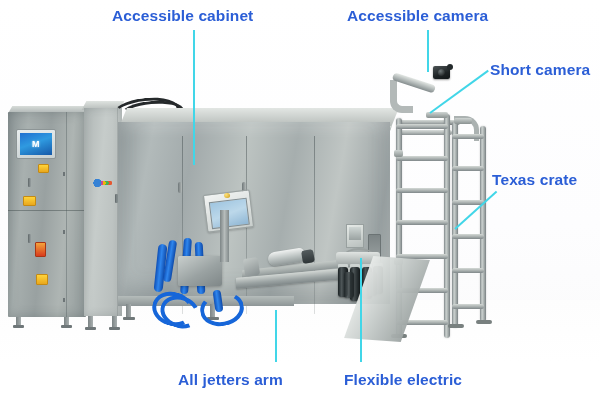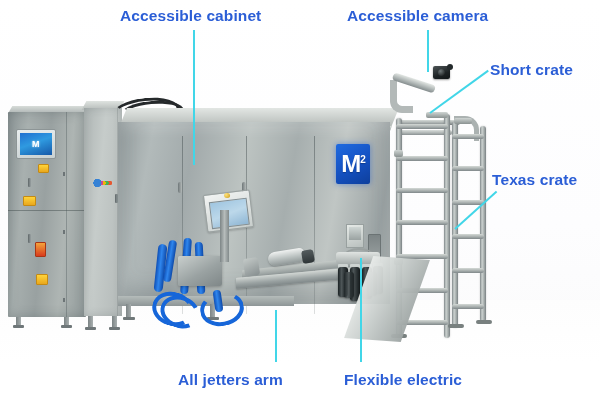--- a/index.html
+++ b/index.html
@@ -253,23 +253,20 @@
     <div id="cabinet-main">
       <div class="main-roof"></div>
       <div class="roof-edge"></div>
       <div class="main-face">
         <div class="panel-seam" style="left:64px;"></div>
         <div class="panel-seam" style="left:128px;"></div>
         <div class="panel-seam" style="left:196px;"></div>
         <div class="door-handle" style="left:60px;top:60px;"></div>
         <div class="door-handle" style="left:124px;top:60px;"></div>
 
-        <div class="m2-logo">
-          <span class="m2-text">M<sup>2</sup></span>
-        </div>
         <div class="badge-plate">
           <div class="badge-crest"></div>
         </div>
         <div class="side-grille"></div>
       </div>
       <div class="skirt" style="left:0;top:184px;width:176px;"></div>
       <div class="plinth-leg" style="left:8px;top:192px;"></div>
         <div class="plinth-foot" style="left:5px;top:205px;"></div>
       <div class="plinth-leg" style="left:92px;top:192px;"></div>
         <div class="plinth-foot" style="left:89px;top:205px;"></div>
@@ -360,27 +357,27 @@
     </div>
 
     <div style="position:absolute;left:358px;top:258px;width:58px;height:82px;
                 background:linear-gradient(100deg,#e9ecea,#c3c9c7 50%,#9da4a3);
                 transform:skewX(-16deg) rotate(4deg);opacity:.95;"></div>
   </div>
 
   <div>
 
     <div class="leader leader-v" style="left:193px;top:30px;height:135px;"></div>
-    <div class="label" style="left:120px;top:8px;">Accessible cabinet</div>
+    <div class="label" style="left:112px;top:8px;">Accessible cabinet</div>
 
     <div class="leader leader-v" style="left:427px;top:30px;height:42px;"></div>
     <div class="label" style="left:347px;top:8px;">Accessible camera</div>
 
     <div class="leader leader-d" style="left:430px;top:112px;width:72px;transform:rotate(-36deg);"></div>
-    <div class="label" style="left:490px;top:62px;">Short crate</div>
+    <div class="label" style="left:490px;top:62px;">Short camera</div>
 
     <div class="leader leader-d" style="left:455px;top:228px;width:56px;transform:rotate(-42deg);"></div>
     <div class="label" style="left:492px;top:172px;">Texas crate</div>
 
     <div class="leader leader-v" style="left:275px;top:310px;height:52px;"></div>
     <div class="label" style="left:178px;top:372px;">All jetters arm</div>
 
     <div class="leader leader-v" style="left:360px;top:258px;height:104px;"></div>
     <div class="label" style="left:344px;top:372px;">Flexible electric</div>
   </div>

